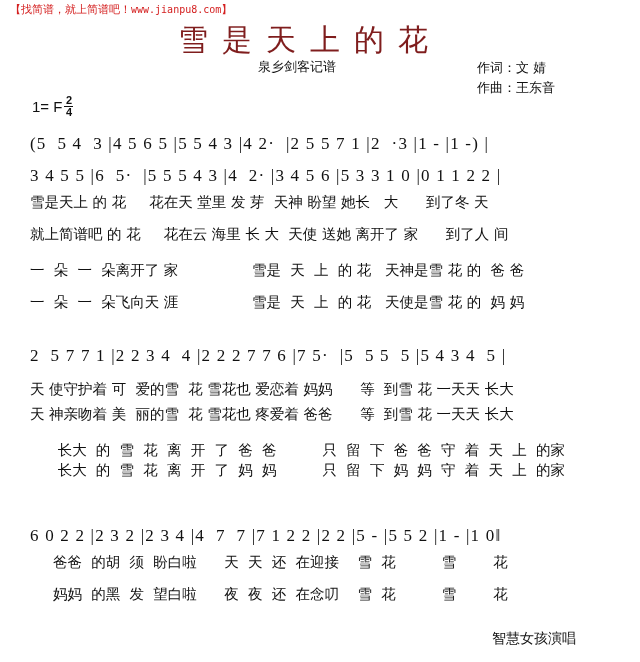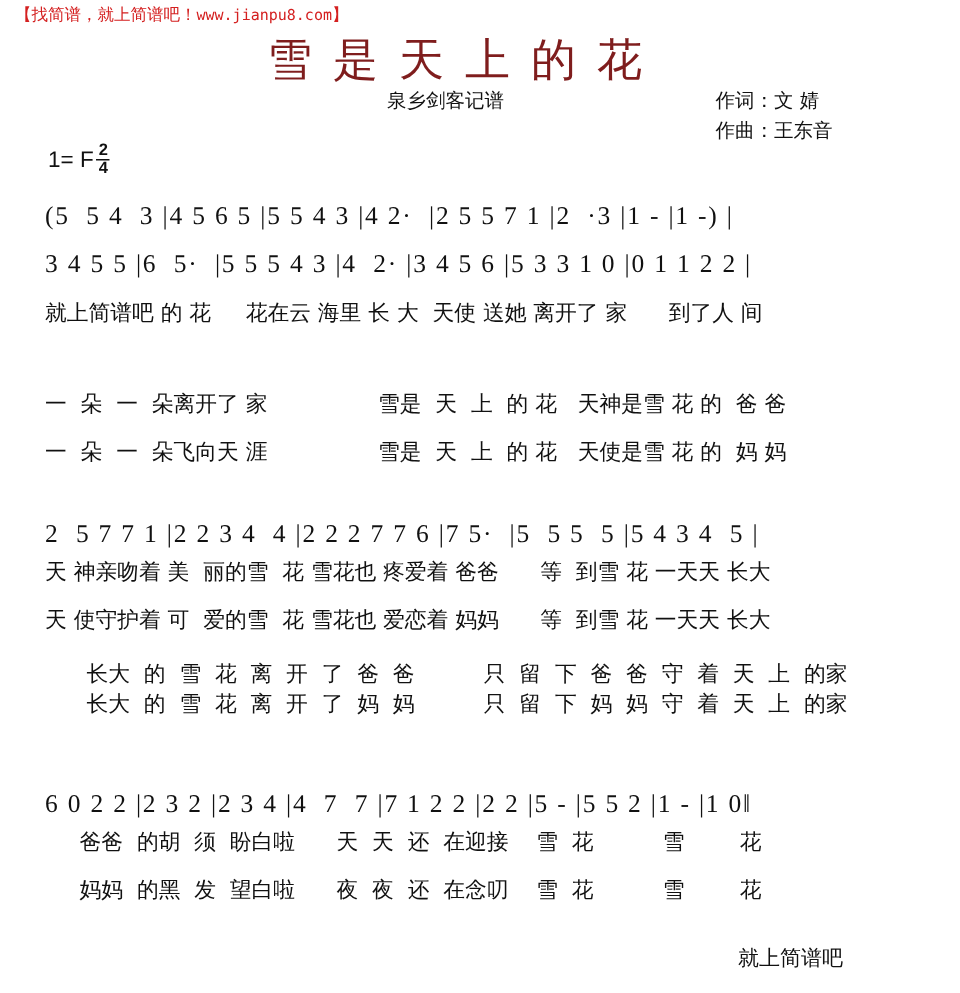--- a/index.html
+++ b/index.html
@@ -47,38 +47,39 @@
     <span>4</span>
   </span>
 </div>
 
 <div class="staff" style="top:133px">
   <div class="notes">(5  5 4  3 |4 5 6 5 |5 5 4 3 |4 2·  |2 5 5 7 1 |2  ·3 |1 - |1 -) |</div>
 </div>
 
 <div class="staff" style="top:165px">
   <div class="notes">3 4 5 5 |6  5·  |5 5 5 4 3 |4  2· |3 4 5 6 |5 3 3 1 0 |0 1 1 2 2 |</div>
+  <div class="lyric" style="margin-top:5px">雪是天上 的 花     花在天 堂里 发 芽  天神 盼望 她长   大      到了冬 天</div>
   <div class="lyric" style="margin-top:12px">就上简谱吧 的 花     花在云 海里 长 大  天使 送她 离开了 家      到了人 间</div>
 </div>
 
 <div class="staff" style="top:255px">
   <div class="lyric" style="margin-top:5px">一  朵  一  朵离开了 家                雪是  天  上  的 花   天神是雪 花 的  爸 爸</div>
   <div class="lyric" style="margin-top:12px">一  朵  一  朵飞向天 涯                雪是  天  上  的 花   天使是雪 花 的  妈 妈</div>
 </div>
 
 <div class="staff" style="top:345px">
   <div class="notes">2  5 7 7 1 |2 2 3 4  4 |2 2 2 7 7 6 |7 5·  |5  5 5  5 |5 4 3 4  5 |</div>
+  <div class="lyric" style="margin-top:12px">天 使守护着 可  爱的雪  花 雪花也 爱恋着 妈妈      等  到雪 花 一天天 长大</div>
   <div class="lyric" style="margin-top:5px">天 神亲吻着 美  丽的雪  花 雪花也 疼爱着 爸爸      等  到雪 花 一天天 长大</div>
-  <div class="lyric" style="margin-top:12px">天 使守护着 可  爱的雪  花 雪花也 爱恋着 妈妈      等  到雪 花 一天天 长大</div>
 </div>
 
 <div class="staff" style="top:435px">
   <div class="lyric" style="margin-top:5px">      长大  的  雪  花  离  开  了  爸  爸          只  留  下  爸  爸  守  着  天  上  的家</div>
   <div class="lyric" style="">      长大  的  雪  花  离  开  了  妈  妈          只  留  下  妈  妈  守  着  天  上  的家</div>
 </div>
 
 <div class="staff" style="top:525px">
   <div class="notes">6 0 2 2 |2 3 2 |2 3 4 |4  7  7 |7 1 2 2 |2 2 |5 - |5 5 2 |1 - |1 0‖</div>
   <div class="lyric" style="margin-top:5px">     爸爸  的胡  须  盼白啦      天  天  还  在迎接    雪  花          雪        花</div>
   <div class="lyric" style="margin-top:12px">     妈妈  的黑  发  望白啦      夜  夜  还  在念叨    雪  花          雪        花</div>
 </div>
 
-<div class="recorder">就上简谱吧</div>
+<div class="recorder">智慧女孩演唱</div>
 
 </body></html>

